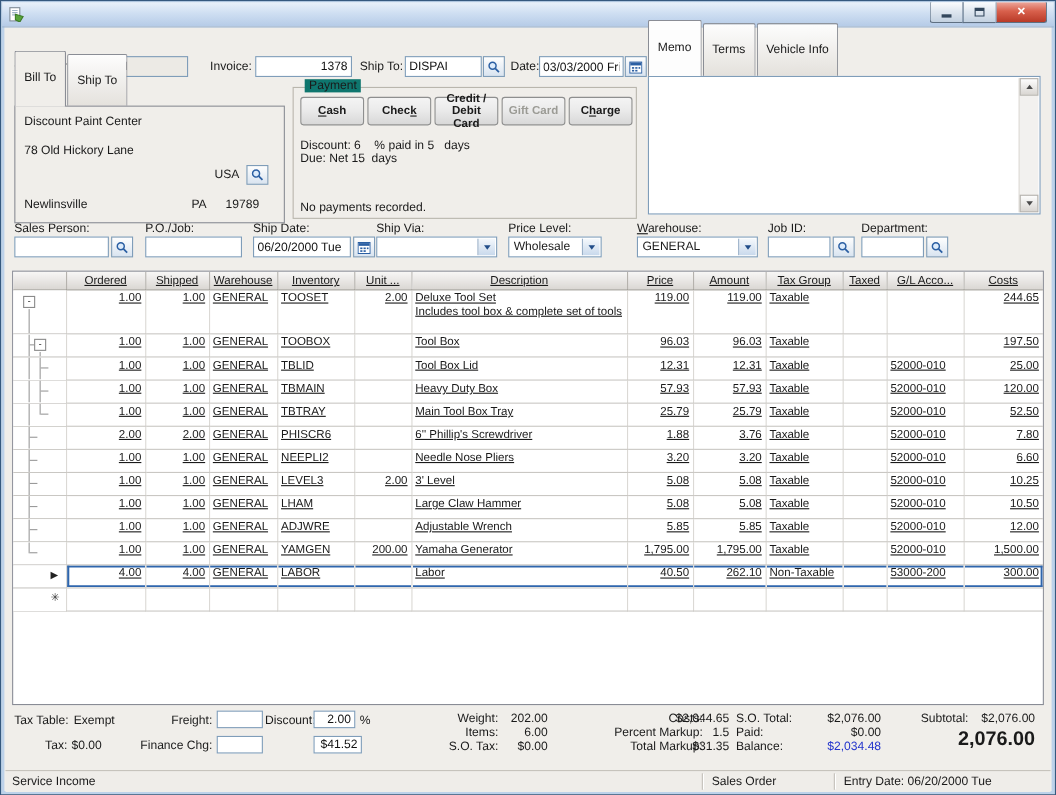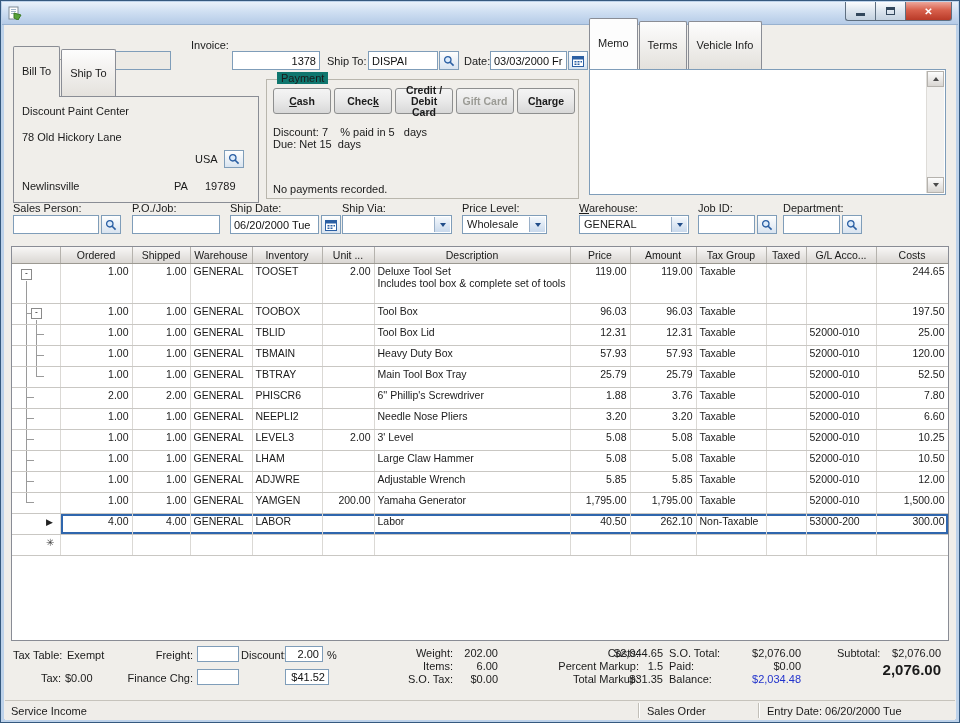--- a/index.html
+++ b/index.html
@@ -42,40 +42,40 @@
   .sb{position:absolute;top:1px;bottom:1px;right:1px;width:17px;background:#f2f1ef;border-left:1px solid #dedcd8;}
   .sb .sbtnv{position:absolute;left:0;right:0;height:16px;background:linear-gradient(#fdfdfd,#d9d6d2);border:1px solid #b5b2ad;box-sizing:border-box;display:flex;align-items:center;justify-content:center;}
   .groupbox{position:absolute;border:1px solid #b9b6ad;box-sizing:border-box;}
   .legend{position:absolute;left:10px;top:-8px;background:#0f766e;padding:0 4px;}
   .pre{white-space:pre;}
   .paybtns{position:absolute;left:6px;top:8px;display:flex;gap:3px;font-weight:bold;}
   .pbtn{width:58px;height:26px;border:1px solid #8e8f8f;border-radius:3px;background:linear-gradient(#f4f4f4,#ebebeb 45%,#d8d8d8);font-family:"Liberation Sans",sans-serif;font-size:10.5px;line-height:11px;text-align:center;display:flex;align-items:center;justify-content:center;padding:0 2px;box-sizing:border-box;cursor:default;}
   .pbtn.disabled{color:#9b9b95;}
   
   .gridwrap{position:absolute;left:10px;top:245px;width:938px;height:395px;border:1px solid #898c95;background:#fff;overflow:hidden;box-sizing:border-box;}
-  table.grid{table-layout:fixed;border-collapse:collapse;width:936px;font-size:10.5px;}
+  table.grid{table-layout:fixed;border-collapse:collapse;width:936px;font-size:10.5px;text-decoration:underline;}
   table.grid th{height:16px;background:linear-gradient(#f8f7f6,#dad7d3);border-right:1px solid #b5b2ad;border-bottom:1px solid #9c9992;font-weight:normal;padding:0 2px;overflow:hidden;white-space:nowrap;}
   table.grid td{height:18px;border-right:1px solid #dbd9d5;border-bottom:1px solid #c9c7c3;padding:1px 3px;vertical-align:top;overflow:hidden;white-space:nowrap;background:#fff;}
   table.grid tr.tall td{height:37px;}
   table.grid td.num{text-align:right;}
   table.grid td div{line-height:12px;}
   td.rowhead{position:relative;border-right:1px solid #b5b2ad;background:#fdfdfd;}
   .tl{position:absolute;background:#9a9a9a;}
   .tv{width:1px;}
   .th{height:1px;}
   .exp{position:absolute;width:11px;height:11px;border:1px solid #8a8a8a;background:#fff;box-sizing:border-box;font:8px/8px "DejaVu Sans Mono",monospace;text-align:center;color:#222;}
   .mark{position:absolute;left:34px;top:3px;font-size:9px;color:#222;}
   .mark.starm{font-size:10px;top:2px;color:#444;}
   tr.sel td{box-shadow:inset 0 2px 0 0 #2f66ad, inset 0 -2px 0 0 #2f66ad;}
   tr.sel td.fd{box-shadow:inset 2px 0 0 0 #2f66ad, inset 0 2px 0 0 #2f66ad, inset 0 -2px 0 0 #2f66ad;}
   tr.sel td:last-child{box-shadow:inset -2px 0 0 0 #2f66ad, inset 0 2px 0 0 #2f66ad, inset 0 -2px 0 0 #2f66ad;}
   tr.sel td.rowhead{box-shadow:none;}
   
   .rt{text-align:right;}
-  .big-total{position:absolute;font-size:15px;font-weight:bold;text-align:right;}
+  .big-total{position:absolute;font-size:18px;font-weight:bold;text-align:right;}
   .blue{color:#2233cc;}
   
   .statusbar{position:absolute;left:4px;right:4px;top:699px;height:20px;background:#efede9;border-top:1px solid #c6c3bc;box-sizing:border-box;}
   .statusbar .seg{position:absolute;top:4px;white-space:nowrap;}
   .statusbar .div{position:absolute;top:2px;bottom:2px;width:1px;background:#c2bfb8;border-right:1px solid #fff;}
 </style>
 </head>
 <body>
 
 <div class="window">
@@ -95,21 +95,21 @@
       <span class="wbtn maxb">
           <i class="glyph-max"></i>
         </span>
       <span class="wbtn closeb">✕</span>
     </span>
   </div>
 
 
   <span class="lbl" style="left:12px;top:54px;">Customer ID:</span>
   <input class="inp gray" style="left: 76px; top: 50px; width: 94px; height: 19px;" readonly="" value="DISPAI">
-  <span class="lbl" style="left:190px;top:38px;">Invoice:</span>
+  <span class="lbl" style="left:190px;top:54px;">Invoice:</span>
   <input class="inp right" style="left: 231px; top: 50px; width: 88px; height: 19px;" readonly="" value="1378">
   <span class="lbl" style="left:326px;top:54px;">Ship To:</span>
   <input class="inp" style="left: 367px; top: 50px; width: 70px; height: 19px;" readonly="" value="DISPAI">
   <span class="sbtn" style="left:438px;top:50px;width:20px;height:19px;">
       <span style="display:flex;">
         <svg width="12" height="12" viewBox="0 0 12 12">
           <circle cx="4.8" cy="4.8" r="3.2" fill="#dcebfb" stroke="#2b5fa3" stroke-width="1.3"></circle>
           <line x1="7.2" y1="7.2" x2="10.6" y2="10.6" stroke="#2b5fa3" stroke-width="1.6"></line>
         </svg>
       </span>
@@ -163,21 +163,21 @@
         <span class="pbtn">
           <span>Credit / Debit Card</span>
         </span>
         <span class="pbtn disabled">
           <span>Gift Card</span>
         </span>
         <span class="pbtn">
           <span>C<u>h</u>arge</span>
         </span>
       </div>
-    <span class="lbl pre" style="left:6px;top:46px;">Discount: 7    % paid in 5   days</span>
+    <span class="lbl pre" style="left:6px;top:46px;">Discount: 6    % paid in 5   days</span>
     <span class="lbl pre" style="left:6px;top:58px;">Due: Net 15  days</span>
     <span class="lbl" style="left:6px;top:103px;">No payments recorded.</span>
   </div>
 
   <div class="tabrow onwhite" style="left:588px;top:50px;">
       <span class="tab active">Memo</span>
       <span class="tab">Terms</span>
       <span class="tab">Vehicle Info</span>
     </div>
   <div class="memo-panel" style="left:588px;top:68px;width:357px;height:126px;">

